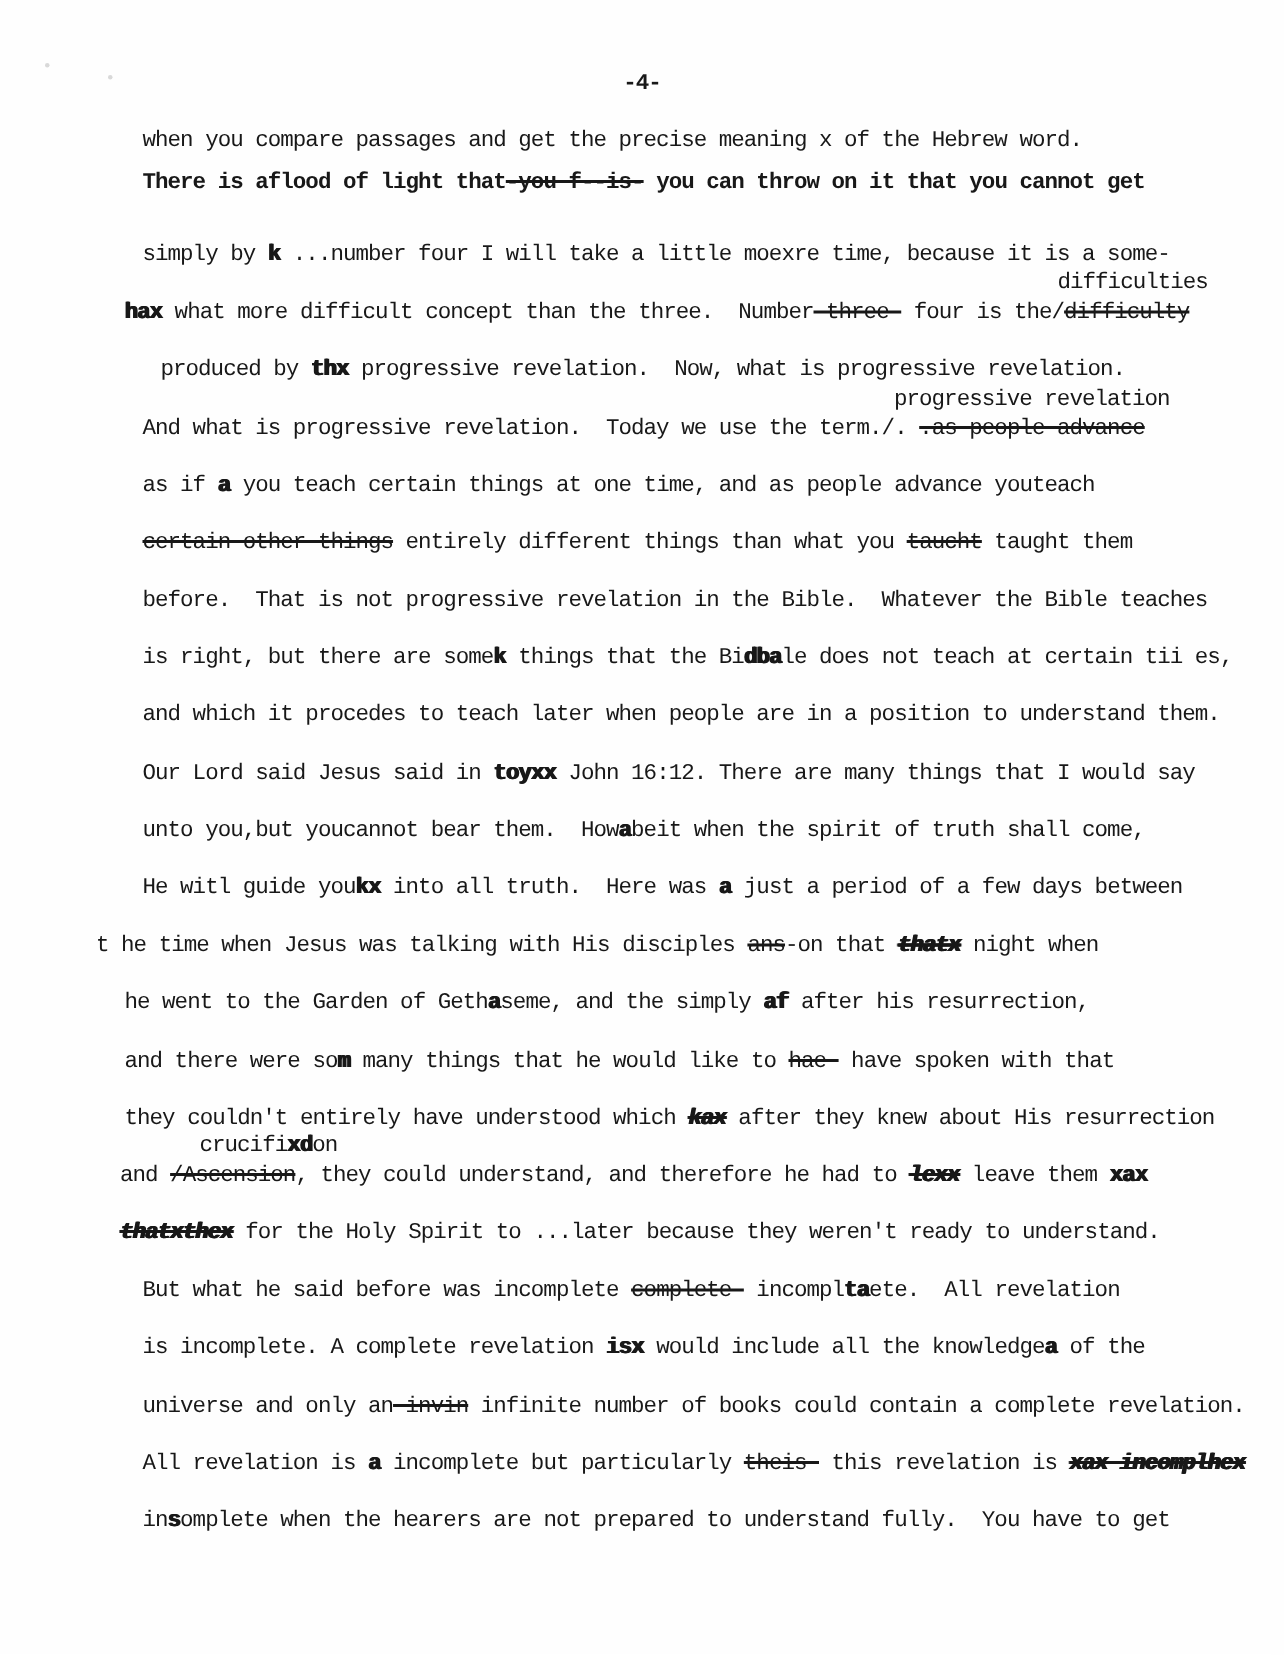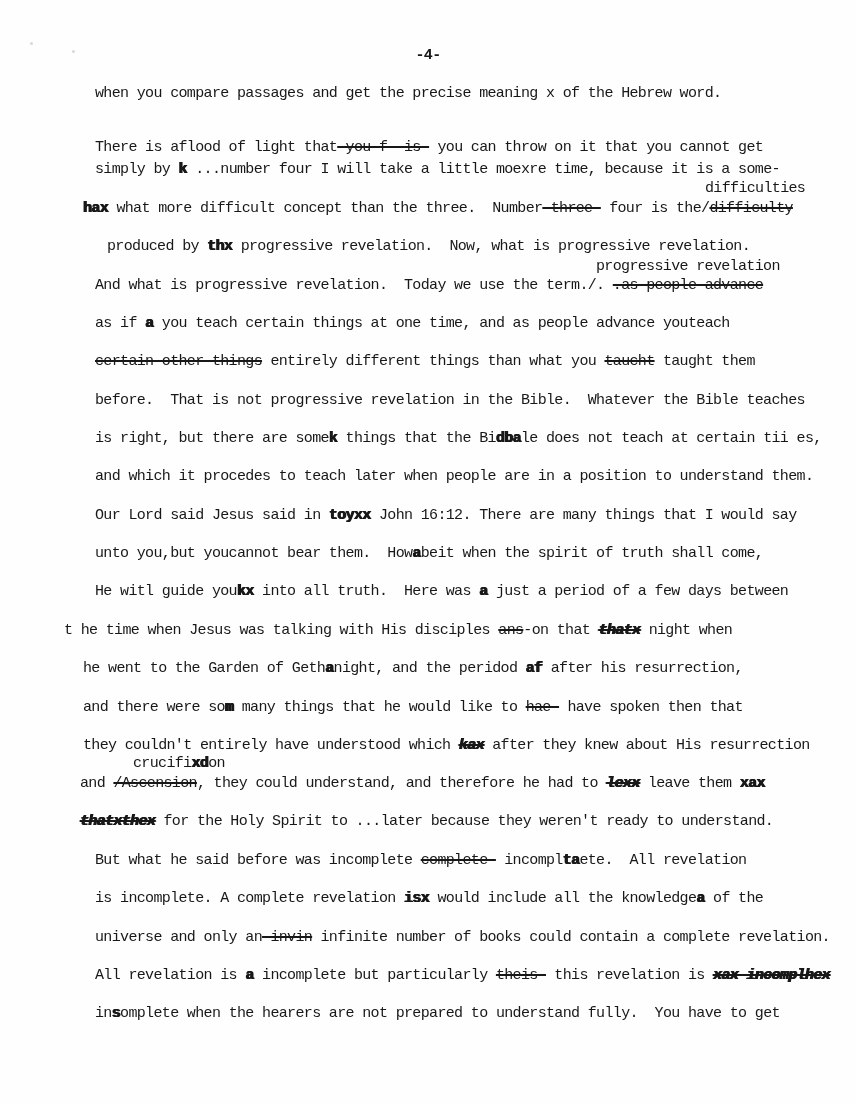--- a/index.html
+++ b/index.html
@@ -61,38 +61,38 @@
 </style>
 </head>
 <body>
 
 <div class="page">
   <div class="scan-speck" style="top:42px; left:30px;"></div>
   <div class="scan-speck" style="top:50px; left:72px;"></div>
   <div class="page-number">-4-</div>
   <div>
       <div class="line" style="top: 84px; left: 95px;"><span class="seg-n">when you compare passages and get the precise meaning x of the Hebrew word.</span></div>
-      <div class="line" style="top: 138px; left: 95px;"><span class="seg-n">There is aflood of light that</span><span class="seg-st">-you f--is-</span><span class="seg-n"> you can throw on it that you cannot get</span></div>
+      <div class="line" style="top: 112px; left: 95px; font-weight: bold;"><span class="seg-n">There is aflood of light that</span><span class="seg-st">-you f--is-</span><span class="seg-n"> you can throw on it that you cannot get</span></div>
       <div class="line" style="top: 160px; left: 95px;"><span class="seg-n">simply by </span><span class="seg-ov">k</span><span class="seg-n"> ...number four I will take a little moexre time, because it is a some-</span></div>
       <div class="line" style="top: 179px; left: 705px;"><span class="seg-n">difficulties</span></div>
       <div class="line" style="top: 199px; left: 83px;"><span class="seg-ov">hax</span><span class="seg-n"> what more difficult concept than the three.  Number</span><span class="seg-st">-three-</span><span class="seg-n"> four is the/</span><span class="seg-st">difficulty</span></div>
       <div class="line" style="top: 237px; left: 95px; margin-left: 12px;"><span class="seg-n">produced by </span><span class="seg-ov">thx</span><span class="seg-n"> progressive revelation.  Now, what is progressive revelation.</span></div>
       <div class="line" style="top: 257px; left: 596px;"><span class="seg-n">progressive revelation</span></div>
       <div class="line" style="top: 276px; left: 95px;"><span class="seg-n">And what is progressive revelation.  Today we use the term./. </span><span class="seg-st">.as people advance</span></div>
       <div class="line" style="top: 314px; left: 95px;"><span class="seg-n">as if </span><span class="seg-ov">a</span><span class="seg-n"> you teach certain things at one time, and as people advance youteach</span></div>
       <div class="line" style="top: 352px; left: 95px;"><span class="seg-st">certain other things</span><span class="seg-n"> entirely different things than what you </span><span class="seg-st">taucht</span><span class="seg-n"> taught them</span></div>
       <div class="line" style="top: 391px; left: 95px;"><span class="seg-n">before.  That is not progressive revelation in the Bible.  Whatever the Bible teaches</span></div>
       <div class="line" style="top: 429px; left: 95px;"><span class="seg-n">is right, but there are some</span><span class="seg-ov">k</span><span class="seg-n"> things that the Bi</span><span class="seg-ov">dba</span><span class="seg-n">le does not teach at certain tii es,</span></div>
       <div class="line" style="top: 467px; left: 95px;"><span class="seg-n">and which it procedes to teach later when people are in a position to understand them.</span></div>
       <div class="line" style="top: 506px; left: 95px;"><span class="seg-n">Our Lord said Jesus said in </span><span class="seg-ov">toyxx</span><span class="seg-n"> John 16:12. There are many things that I would say</span></div>
       <div class="line" style="top: 544px; left: 95px;"><span class="seg-n">unto you,but youcannot bear them.  How</span><span class="seg-ov">a</span><span class="seg-n">beit when the spirit of truth shall come,</span></div>
       <div class="line" style="top: 582px; left: 95px;"><span class="seg-n">He witl guide you</span><span class="seg-ov">kx</span><span class="seg-n"> into all truth.  Here was </span><span class="seg-ov">a</span><span class="seg-n"> just a period of a few days between</span></div>
       <div class="line" style="top: 621px; left: 64px;"><span class="seg-n">t he time when Jesus was talking with His disciples </span><span class="seg-st">ans</span><span class="seg-n">-on that </span><span class="seg-ovst">thatx</span><span class="seg-n"> night when</span></div>
-      <div class="line" style="top: 659px; left: 83px;"><span class="seg-n">he went to the Garden of Geth</span><span class="seg-ov">a</span><span class="seg-n">night, and the peridod </span><span class="seg-ov">af</span><span class="seg-n"> after his resurrection,</span></div>
-      <div class="line" style="top: 698px; left: 83px;"><span class="seg-n">and there were so</span><span class="seg-ov">m</span><span class="seg-n"> many things that he would like to </span><span class="seg-st">hae-</span><span class="seg-n"> have spoken then that</span></div>
+      <div class="line" style="top: 659px; left: 83px;"><span class="seg-n">he went to the Garden of Geth</span><span class="seg-ov">a</span><span class="seg-n">seme, and the simply </span><span class="seg-ov">af</span><span class="seg-n"> after his resurrection,</span></div>
+      <div class="line" style="top: 698px; left: 83px;"><span class="seg-n">and there were so</span><span class="seg-ov">m</span><span class="seg-n"> many things that he would like to </span><span class="seg-st">hae-</span><span class="seg-n"> have spoken with that</span></div>
       <div class="line" style="top: 736px; left: 83px;"><span class="seg-n">they couldn't entirely have understood which </span><span class="seg-ovst">kax</span><span class="seg-n"> after they knew about His resurrection</span></div>
       <div class="line" style="top: 754px; left: 133px;"><span class="seg-n">crucifi</span><span class="seg-ov">xd</span><span class="seg-n">on</span></div>
       <div class="line" style="top: 774px; left: 80px;"><span class="seg-n">and </span><span class="seg-st">/Ascension</span><span class="seg-n">, they could understand, and therefore he had to </span><span class="seg-ovst">lexx</span><span class="seg-n"> leave them </span><span class="seg-ov">xax</span></div>
       <div class="line" style="top: 812px; left: 80px;"><span class="seg-ovst">thatxthex</span><span class="seg-n"> for the Holy Spirit to ...later because they weren't ready to understand.</span></div>
       <div class="line" style="top: 851px; left: 95px;"><span class="seg-n">But what he said before was incomplete </span><span class="seg-st">complete-</span><span class="seg-n"> incompl</span><span class="seg-ov">ta</span><span class="seg-n">ete.  All revelation</span></div>
       <div class="line" style="top: 889px; left: 95px;"><span class="seg-n">is incomplete. A complete revelation </span><span class="seg-ov">isx</span><span class="seg-n"> would include all the knowledge</span><span class="seg-ov">a</span><span class="seg-n"> of the</span></div>
       <div class="line" style="top: 928px; left: 95px;"><span class="seg-n">universe and only an</span><span class="seg-st">-invin</span><span class="seg-n"> infinite number of books could contain a complete revelation.</span></div>
       <div class="line" style="top: 966px; left: 95px;"><span class="seg-n">All revelation is </span><span class="seg-ov">a</span><span class="seg-n"> incomplete but particularly </span><span class="seg-st">theis-</span><span class="seg-n"> this revelation is </span><span class="seg-ovst">xax incomplhex</span></div>
       <div class="line" style="top: 1004px; left: 95px;"><span class="seg-n">in</span><span class="seg-ov">s</span><span class="seg-n">omplete when the hearers are not prepared to understand fully.  You have to get</span></div>
     </div>

